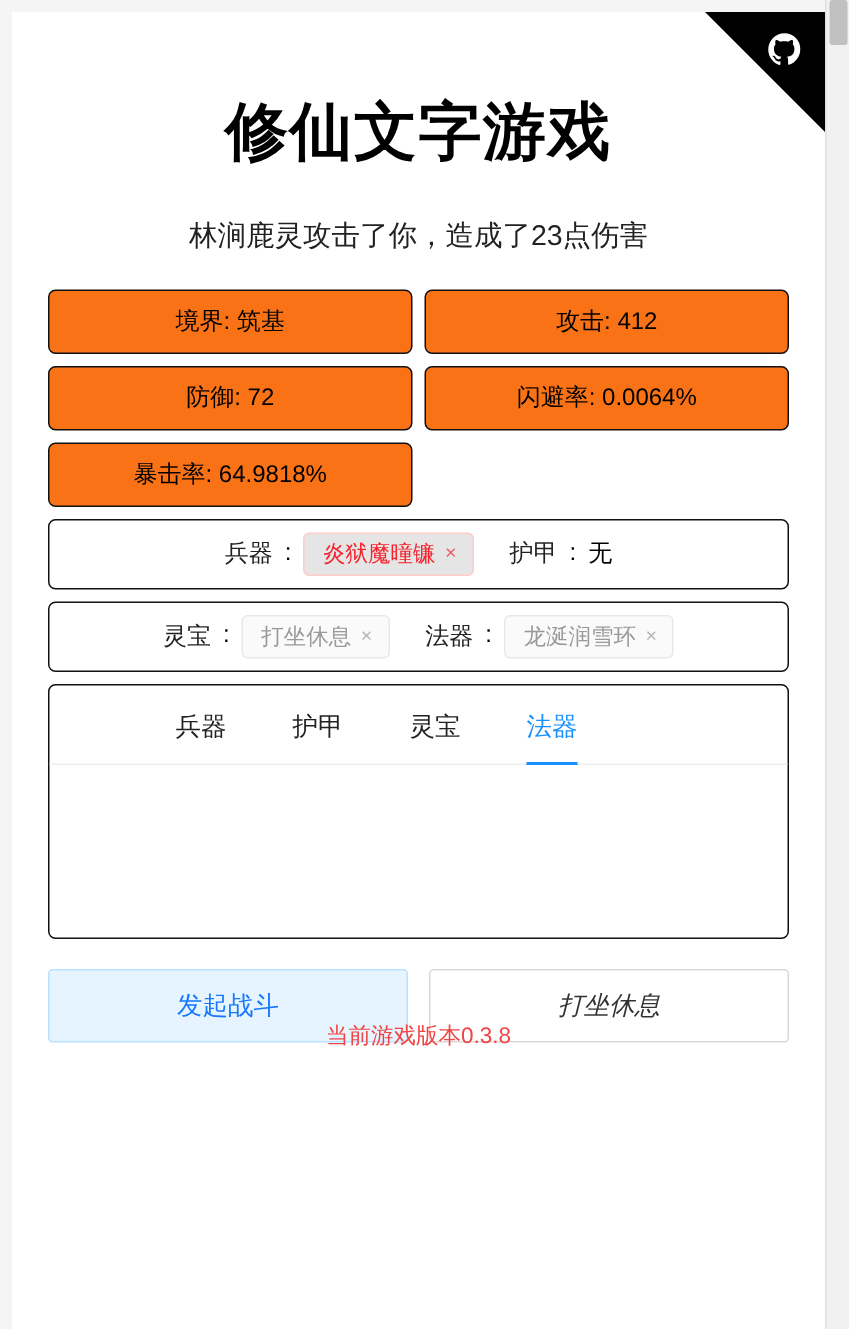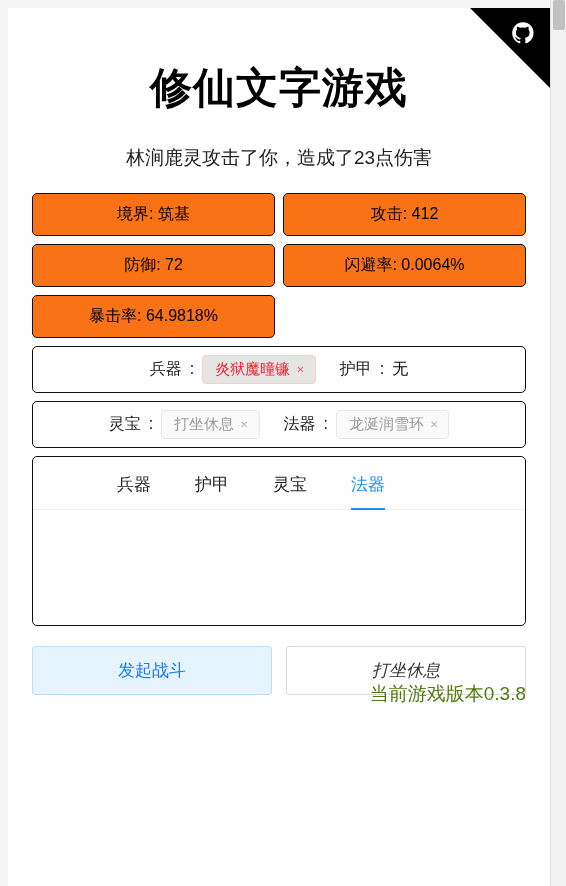--- a/index.html
+++ b/index.html
@@ -152,23 +152,23 @@
     width: 100%;
     padding: 12px 0;
     font-size: 17px;
     text-align: center;
     border-radius: 3px;
     cursor: pointer;
   }
   .btn.primary { background: #e6f4ff; border: 1px solid #bae0ff; color: #1677ff; }
   .btn.secondary { background: #fff; border: 1px solid #d9d9d9; color: #333; font-style: italic; }
   .version {
-    text-align: right;
-    color: #4d7c0f;
-    font-size: 19px;
+    text-align: center;
+    color: #ef4444;
+    font-size: 15px;
     margin-top: -14px;
     position: relative;
     z-index: 1;
   }
   .full-row { grid-column: span 2; }
 </style>
 </head>
 <body>
 
 <div class="scrollbar">

